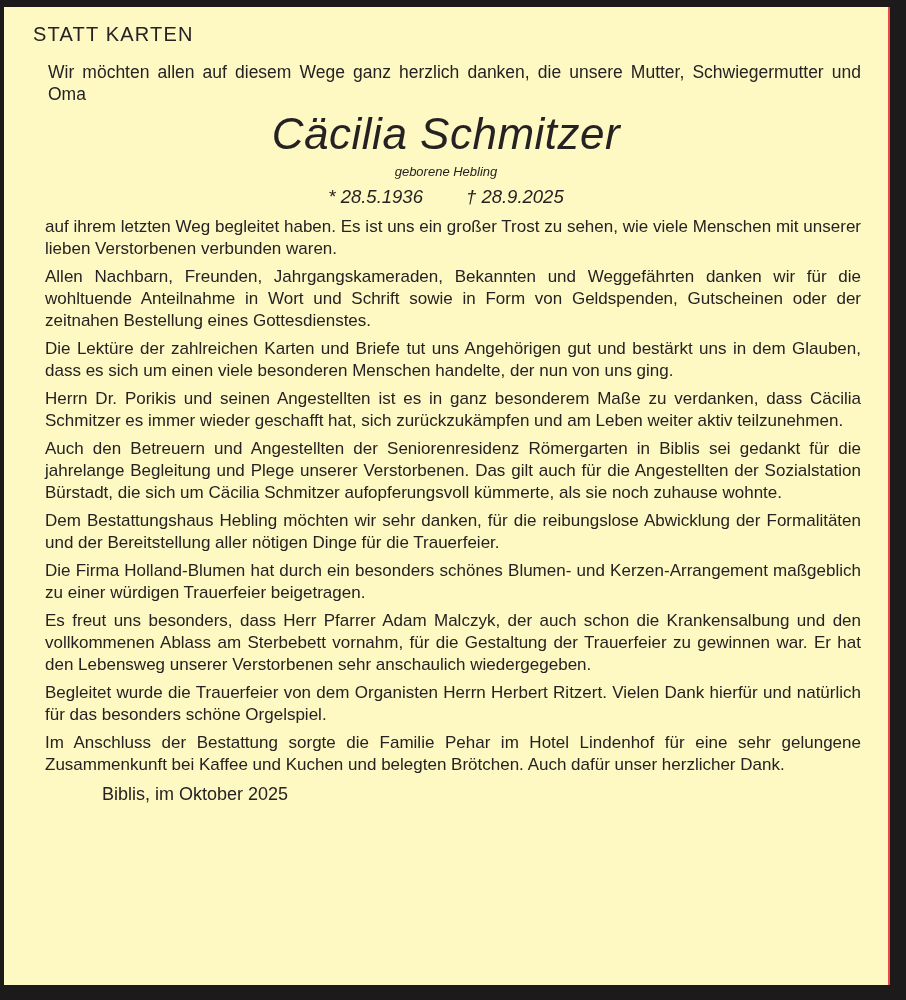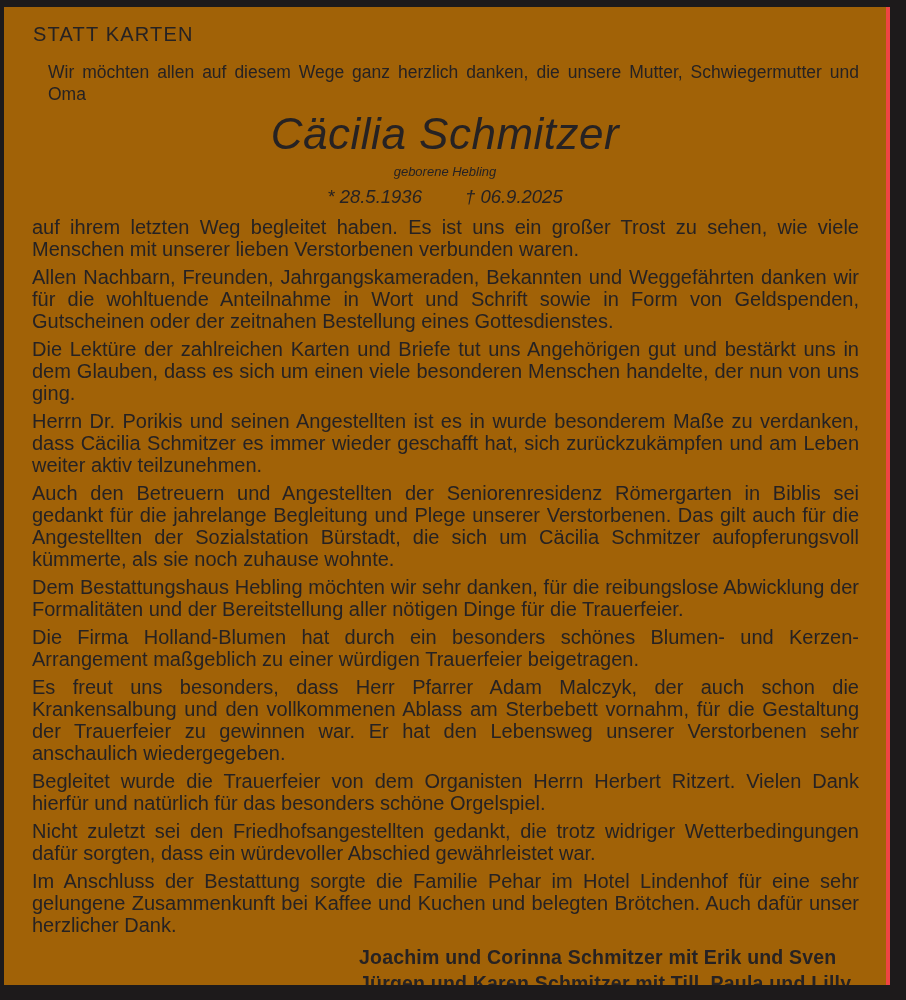--- a/index.html
+++ b/index.html
@@ -4,22 +4,22 @@
 <style>
   html,body{margin:0;padding:0;}
   body{
     width:906px;height:1000px;position:relative;
     background:#1d1a1b;
     font-family:"Liberation Sans",sans-serif;
     -webkit-font-smoothing:antialiased;
   }
   .paper{
     position:absolute;left:4px;top:7px;right:16px;bottom:15px;
-    background:#a16207;
-    border-right:4px solid #ef4444;
+    background:#fef9c3;
+    border-right:2px solid #ef4444;
     box-sizing:border-box;
     padding:16px 27px 0 27px;
     overflow:hidden;
     color:#262223;
   }
   .kicker{
     font-size:20px;letter-spacing:1.2px;
     margin:0 0 15px 2px;
   }
   .intro{
@@ -31,23 +31,23 @@
     font-size:44px;font-weight:400;letter-spacing:0.5px;
     margin:4px 0 5px 0;
   }
   .maiden{font-size:13px;margin:0 0 7px 0;}
   .dates{
     font-size:18.5px;
     display:flex;justify-content:center;gap:43px;
     margin:0 0 6px 0;
   }
   .bodytext p{
-    font-size:20px;line-height:22px;
+    font-size:17px;line-height:22px;
     text-align:justify;
-    margin:0 0 6px 1px;
+    margin:0 0 6px 14px;
   }
   .sign-row{
     display:flex;align-items:flex-end;
     margin-top:8px;
   }
   .place-date{
     width:328px;flex:none;
     font-size:18px;
     padding-bottom:1px;
     text-align:center;
@@ -64,40 +64,34 @@
 
   <div class="kicker">STATT KARTEN</div>
 
   <p class="intro">Wir möchten allen auf diesem Wege ganz herzlich danken, die unsere Mutter, Schwiegermutter und Oma</p>
 
   <div class="name-block">
     <div class="deceased-name">Cäcilia Schmitzer</div>
     <div class="maiden">geborene Hebling</div>
     <div class="dates">
       <span>* 28.5.1936</span>
-      <span>† 06.9.2025</span>
+      <span>† 28.9.2025</span>
     </div>
   </div>
 
   <div class="bodytext">
     <p>auf ihrem letzten Weg begleitet haben. Es ist uns ein großer Trost zu sehen, wie viele Menschen mit unserer lieben Verstorbenen verbunden waren.</p>
     <p>Allen Nachbarn, Freunden, Jahrgangskameraden, Bekannten und Weggefährten danken wir für die wohltuende Anteilnahme in Wort und Schrift sowie in Form von Geldspenden, Gutscheinen oder der zeitnahen Bestellung eines Gottesdienstes.</p>
     <p>Die Lektüre der zahlreichen Karten und Briefe tut uns Angehörigen gut und bestärkt uns in dem Glauben, dass es sich um einen viele besonderen Menschen handelte, der nun von uns ging.</p>
-    <p>Herrn Dr. Porikis und seinen Angestellten ist es in wurde besonderem Maße zu verdanken, dass Cäcilia Schmitzer es immer wieder geschafft hat, sich zurückzukämpfen und am Leben weiter aktiv teilzunehmen.</p>
+    <p>Herrn Dr. Porikis und seinen Angestellten ist es in ganz besonderem Maße zu verdanken, dass Cäcilia Schmitzer es immer wieder geschafft hat, sich zurückzukämpfen und am Leben weiter aktiv teilzunehmen.</p>
     <p>Auch den Betreuern und Angestellten der Seniorenresidenz Römergarten in Biblis sei gedankt für die jahrelange Begleitung und Plege unserer Verstorbenen. Das gilt auch für die Angestellten der Sozialstation Bürstadt, die sich um Cäcilia Schmitzer aufopferungsvoll kümmerte, als sie noch zuhause wohnte.</p>
     <p>Dem Bestattungshaus Hebling möchten wir sehr danken, für die reibungslose Abwicklung der Formalitäten und der Bereitstellung aller nötigen Dinge für die Trauerfeier.</p>
     <p>Die Firma Holland-Blumen hat durch ein besonders schönes Blumen- und Kerzen-Arrangement maßgeblich zu einer würdigen Trauerfeier beigetragen.</p>
     <p>Es freut uns besonders, dass Herr Pfarrer Adam Malczyk, der auch schon die Krankensalbung und den vollkommenen Ablass am Sterbebett vornahm, für die Gestaltung der Trauerfeier zu gewinnen war. Er hat den Lebensweg unserer Verstorbenen sehr anschaulich wiedergegeben.</p>
     <p>Begleitet wurde die Trauerfeier von dem Organisten Herrn Herbert Ritzert. Vielen Dank hierfür und natürlich für das besonders schöne Orgelspiel.</p>
-    <p>Nicht zuletzt sei den Friedhofsangestellten gedankt, die trotz widriger Wetterbedingungen dafür sorgten, dass ein würdevoller Abschied gewährleistet war.</p>
     <p>Im Anschluss der Bestattung sorgte die Familie Pehar im Hotel Lindenhof für eine sehr gelungene Zusammenkunft bei Kaffee und Kuchen und belegten Brötchen. Auch dafür unser herzlicher Dank.</p>
   </div>
 
   <div class="sign-row">
     <div class="place-date">Biblis, im Oktober 2025</div>
-    <div class="signatures">
-      <div>Joachim und Corinna Schmitzer mit Erik und Sven</div>
-      <div>Jürgen und Karen Schmitzer mit Till, Paula und Lilly</div>
-      <div>Hubert Schmitzer und Elke Vera mit Nadine</div>
-    </div>
   </div>
 
 </div>
 
 </body></html>

